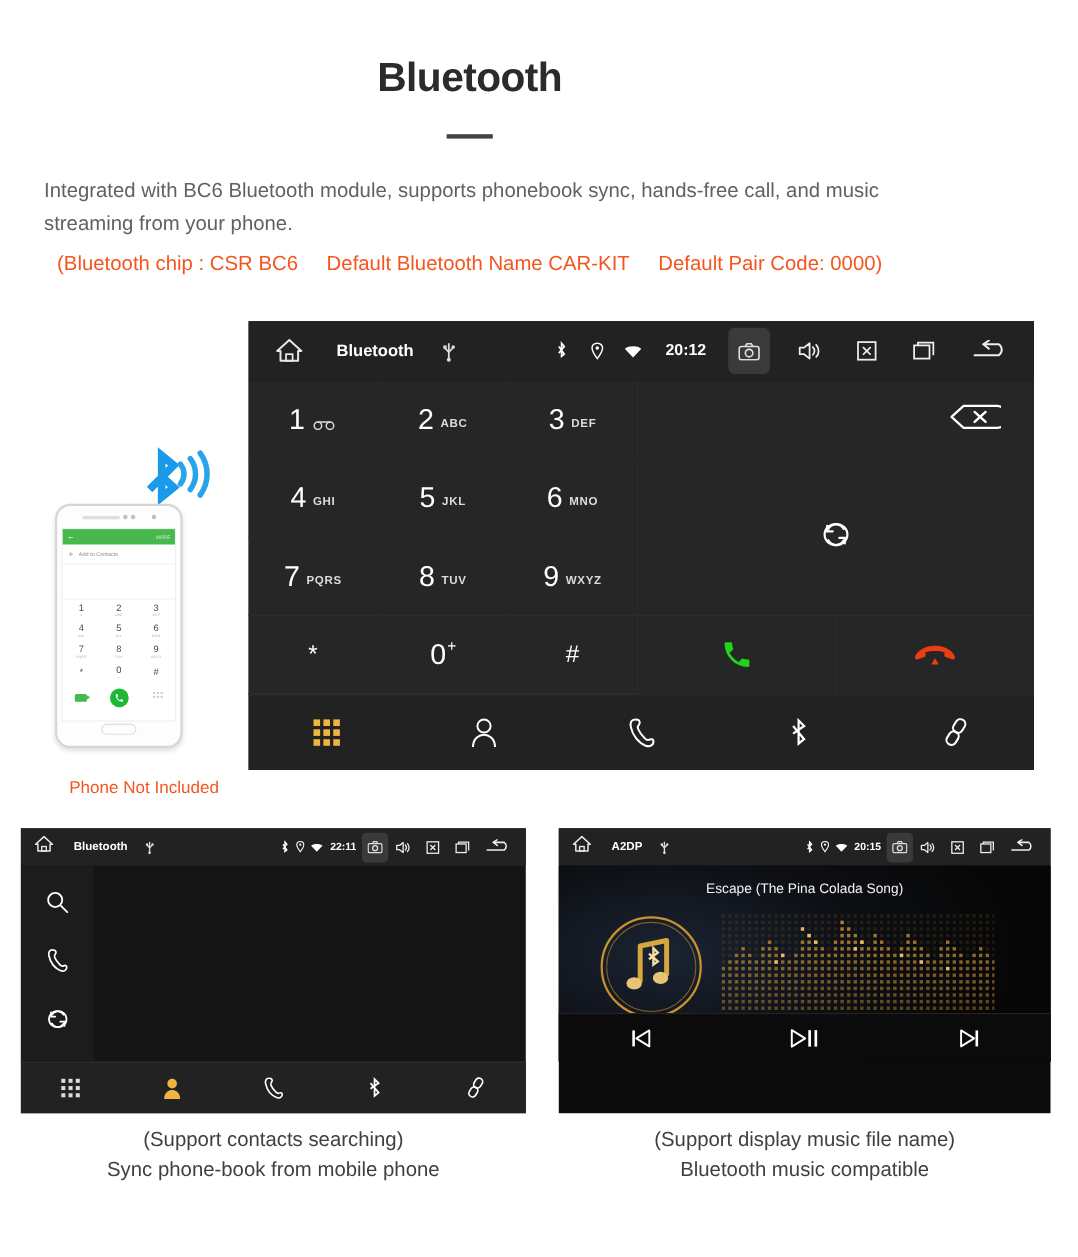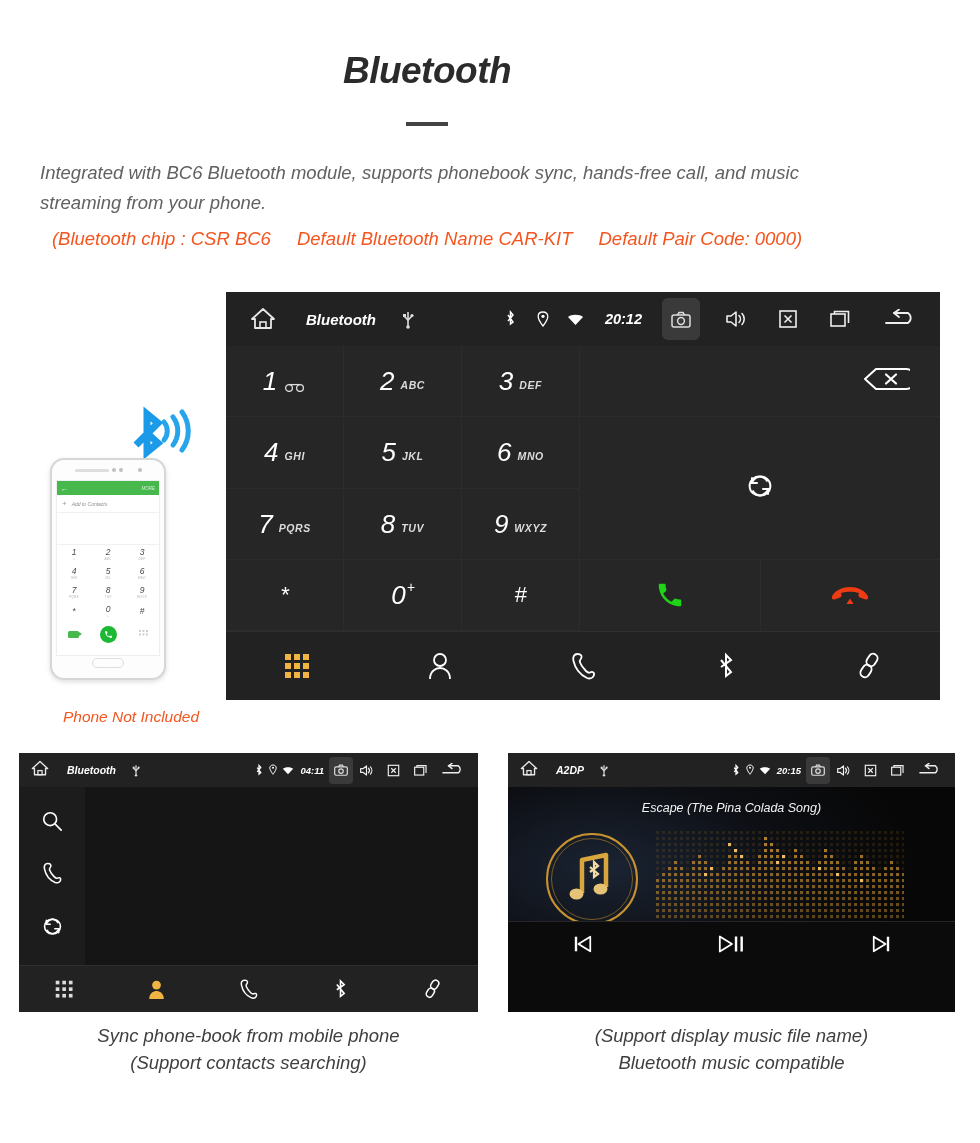--- a/index.html
+++ b/index.html
@@ -2,21 +2,21 @@
 <html><head>
 <meta charset="utf-8">
 <style>
   * { box-sizing: border-box; margin: 0; padding: 0; }
   html, body {
     width: 980px; height: 1143px;
     background: #ffffff;
     font-family: "Liberation Sans", sans-serif;
     overflow: hidden;
   }
-  .page { position: relative; width: 854px; height: 1143px; font-style: italic; }
+  .page { position: relative; width: 854px; height: 1143px; }
 
   
   .title {
     text-align: center;
     font-size: 37px;
     font-weight: bold;
     color: #2b2b2b;
     letter-spacing: -0.5px;
     padding-top: 50px;
   }
@@ -545,21 +545,21 @@
           <svg width="8" height="12" viewBox="0 0 12 17">
               <path d="M6 1 C3 1 1.2 3 1.2 5.4 C1.2 8.6 6 15 6 15 C6 15 10.8 8.6 10.8 5.4 C10.8 3 9 1 6 1 Z" fill="none" stroke="#fff" stroke-width="1.5"></path>
               <circle cx="6" cy="5.3" r="1.5" fill="#fff"></circle>
             </svg>
         </div>
         <div class="sb2-pad" style="width:16px">
           <svg width="12" height="9" viewBox="0 0 17 13">
               <path d="M1 4 C4 1 13 1 16 4 L8.5 12 Z" fill="#fff"></path>
             </svg>
         </div>
-        <div class="sb2-time">04:11</div>
+        <div class="sb2-time">22:11</div>
         <div class="sb2-cam">
           <svg width="14" height="12" viewBox="0 0 20 17">
               <rect x="1" y="4" width="18" height="12" rx="2" fill="none" stroke="#ddd" stroke-width="1.7"></rect>
               <path d="M6.5 4 L8 1.5 L12 1.5 L13.5 4" fill="none" stroke="#ddd" stroke-width="1.7"></path>
               <circle cx="10" cy="10" r="3.2" fill="none" stroke="#ddd" stroke-width="1.7"></circle>
             </svg>
         </div>
         <div class="sb2-pad">
           <svg width="15" height="13" viewBox="0 0 22 20">
               <path d="M2 7 L6 7 L11 3 L11 17 L6 13 L2 13 Z" fill="none" stroke="#eee" stroke-width="1.8" stroke-linejoin="round"></path>
@@ -649,22 +649,22 @@
             <g fill="none" stroke="#fff" stroke-width="2.1" stroke-linejoin="round">
               <rect x="12.5" y="2.5" width="9" height="13" rx="4.5" transform="rotate(32 17 9)"></rect>
               <rect x="6.5" y="13.5" width="9" height="13" rx="4.5" transform="rotate(32 11 20)"></rect>
             </g>
           </svg>
       </div>
     </div>
   </div>
 
   <div class="caption capL">
+    <div>(Support contacts searching)</div>
     <div>Sync phone-book from mobile phone</div>
-    <div>(Support contacts searching)</div>
   </div>
 
   <div class="shotR">
     <div class="sb2">
       <div>
         <svg width="18" height="17" viewBox="0 0 26 24">
             <path d="M13 2 L24 12 L21 12 L21 21 L5 21 L5 12 L2 12 Z" fill="none" stroke="#e8e8e8" stroke-width="2" stroke-linejoin="round"></path>
             <rect x="10" y="15" width="6" height="6" fill="none" stroke="#e8e8e8" stroke-width="1.8"></rect>
           </svg>
       </div>

